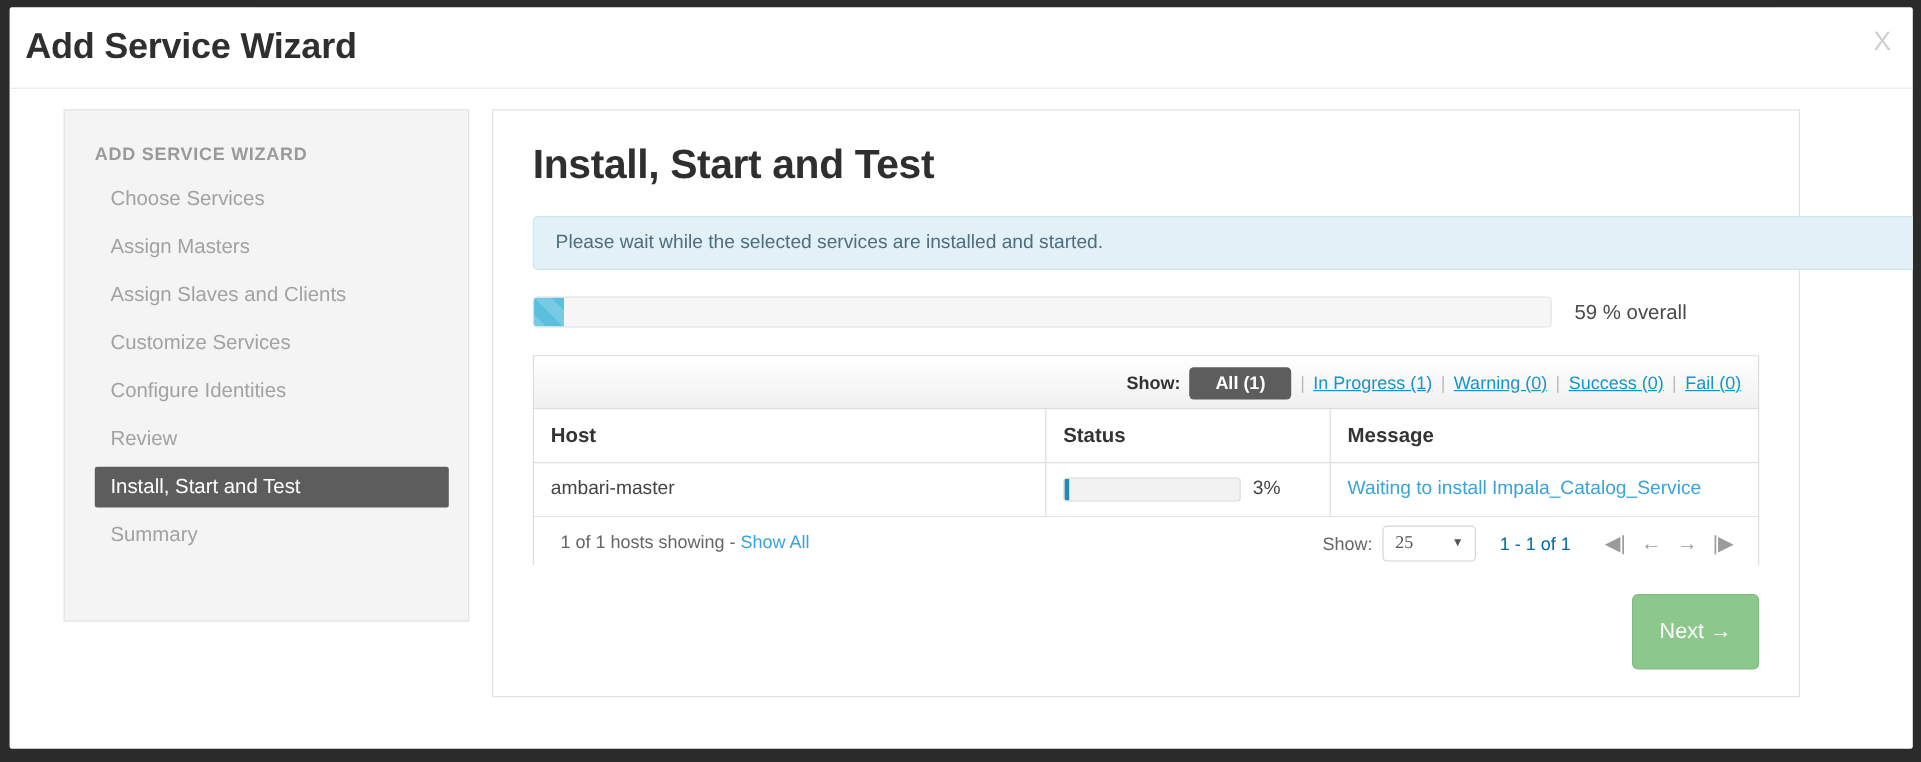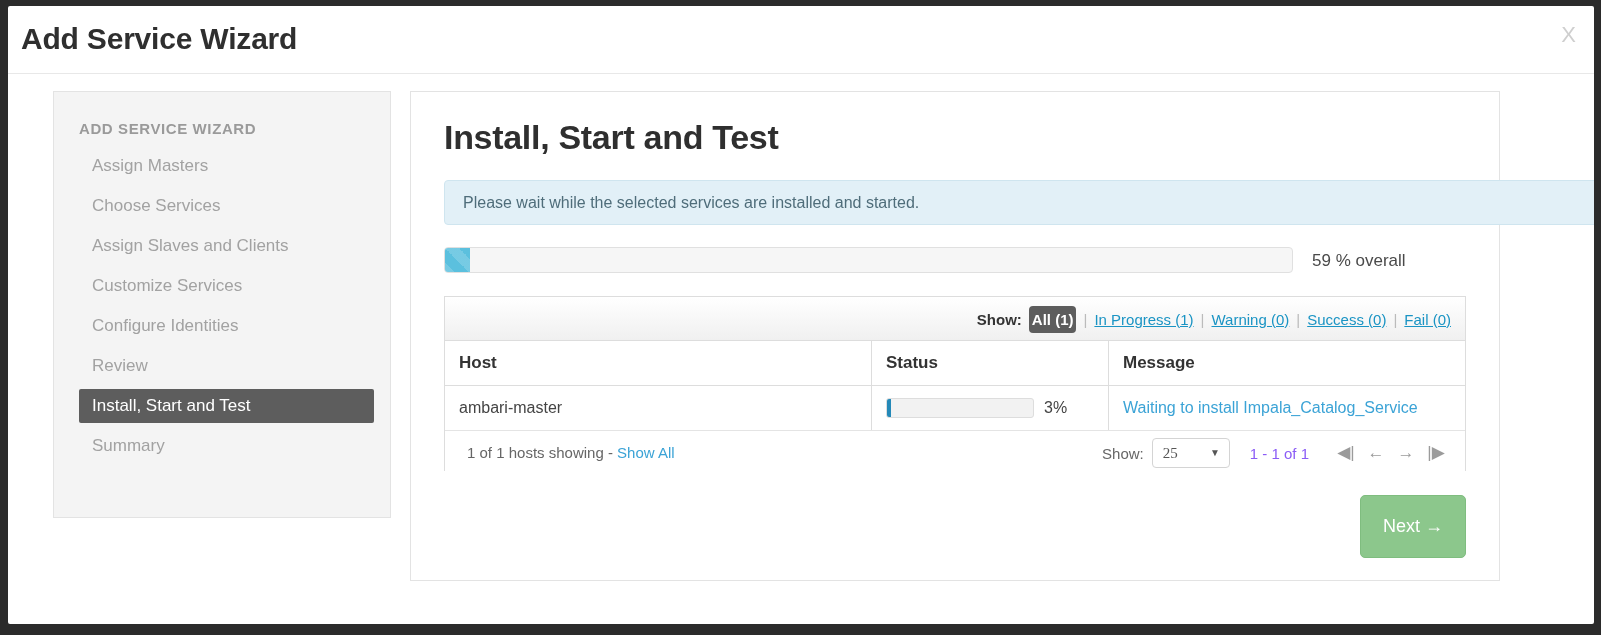--- a/index.html
+++ b/index.html
@@ -209,21 +209,21 @@
   .filter-label {
     font-weight: bold;
     color: #333;
     margin-right: 7px;
   }
   .filter-badge {
     background: #5d5d5d;
     color: #ffffff;
     font-weight: bold;
     border-radius: 4px;
-    padding: 5px 3px;
+    padding: 5px 22px;
     cursor: pointer;
   }
   .filter-sep {
     color: #bbbbbb;
     margin: 0 7px;
   }
   .filter-link {
     color: #1a94c4;
     text-decoration: underline;
     cursor: pointer;
@@ -331,21 +331,21 @@
     font-family: Liberation Serif, serif;
   }
   .page-select .caret {
     position: absolute;
     right: 9px;
     top: 0;
     line-height: 28px;
     font-size: 10px;
     color: #555;
   }
-  .range-text { margin: 0 22px 0 20px; color: #8b5cf6; }
+  .range-text { margin: 0 22px 0 20px; color: #0369a1; }
   .pager-icons { display: flex; align-items: center; }
   .pager-btn {
     width: 30px;
     text-align: center;
     color: #9b9b9b;
     font-size: 17px;
     cursor: pointer;
     line-height: 20px;
   }
   
@@ -372,22 +372,22 @@
     <div class="modal-header">
       <div class="modal-title">Add Service Wizard</div>
       <div class="close-x">X</div>
     </div>
 
     <div class="modal-body">
 
       <div class="sidebar">
         <div class="sidebar-heading">ADD SERVICE WIZARD</div>
         <div class="nav-list">
+          <div class="nav-item">Choose Services</div>
           <div class="nav-item">Assign Masters</div>
-          <div class="nav-item">Choose Services</div>
           <div class="nav-item">Assign Slaves and Clients</div>
           <div class="nav-item">Customize Services</div>
           <div class="nav-item">Configure Identities</div>
           <div class="nav-item">Review</div>
           <div class="nav-item active">Install, Start and Test</div>
           <div class="nav-item">Summary</div>
         </div>
       </div>
 
       <div class="main-panel">

